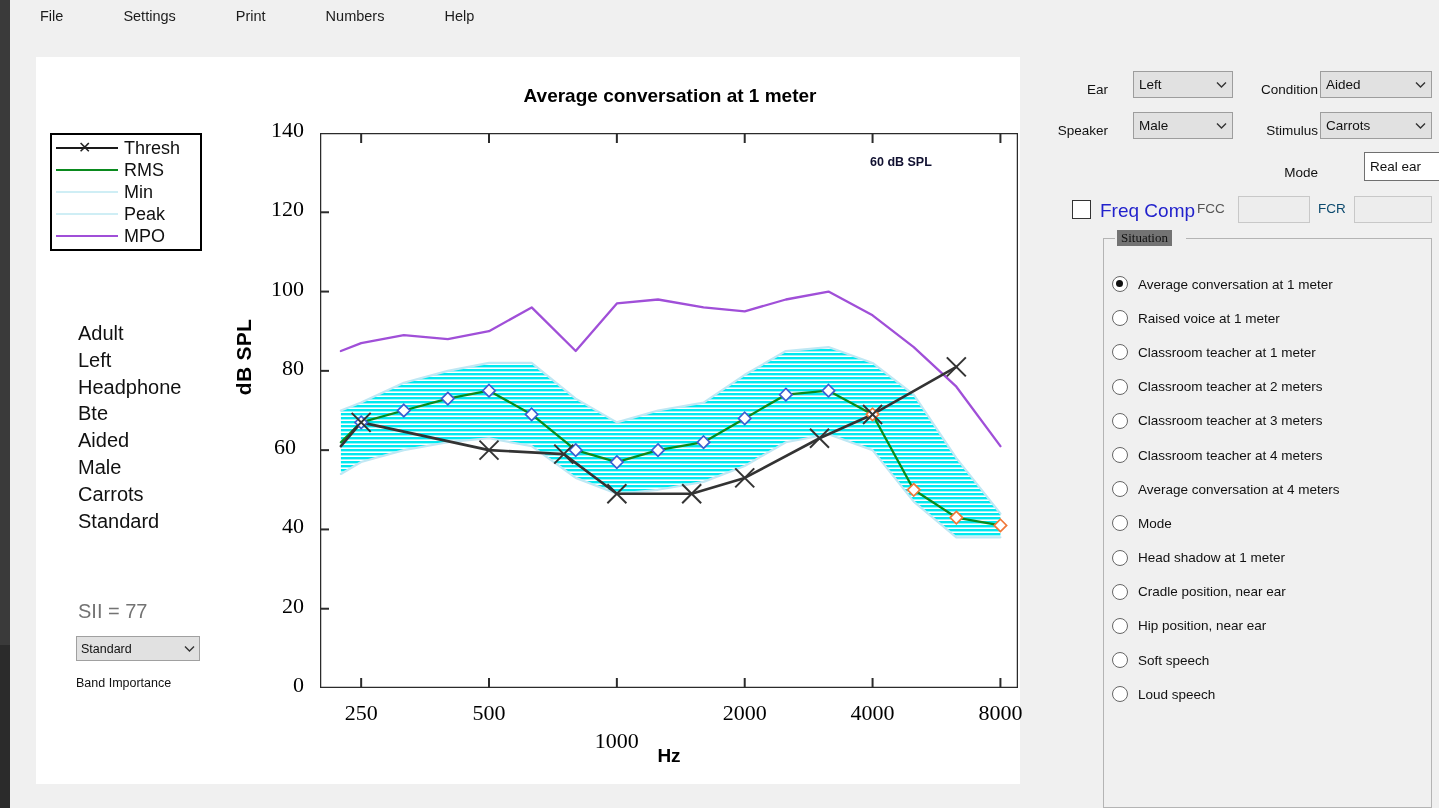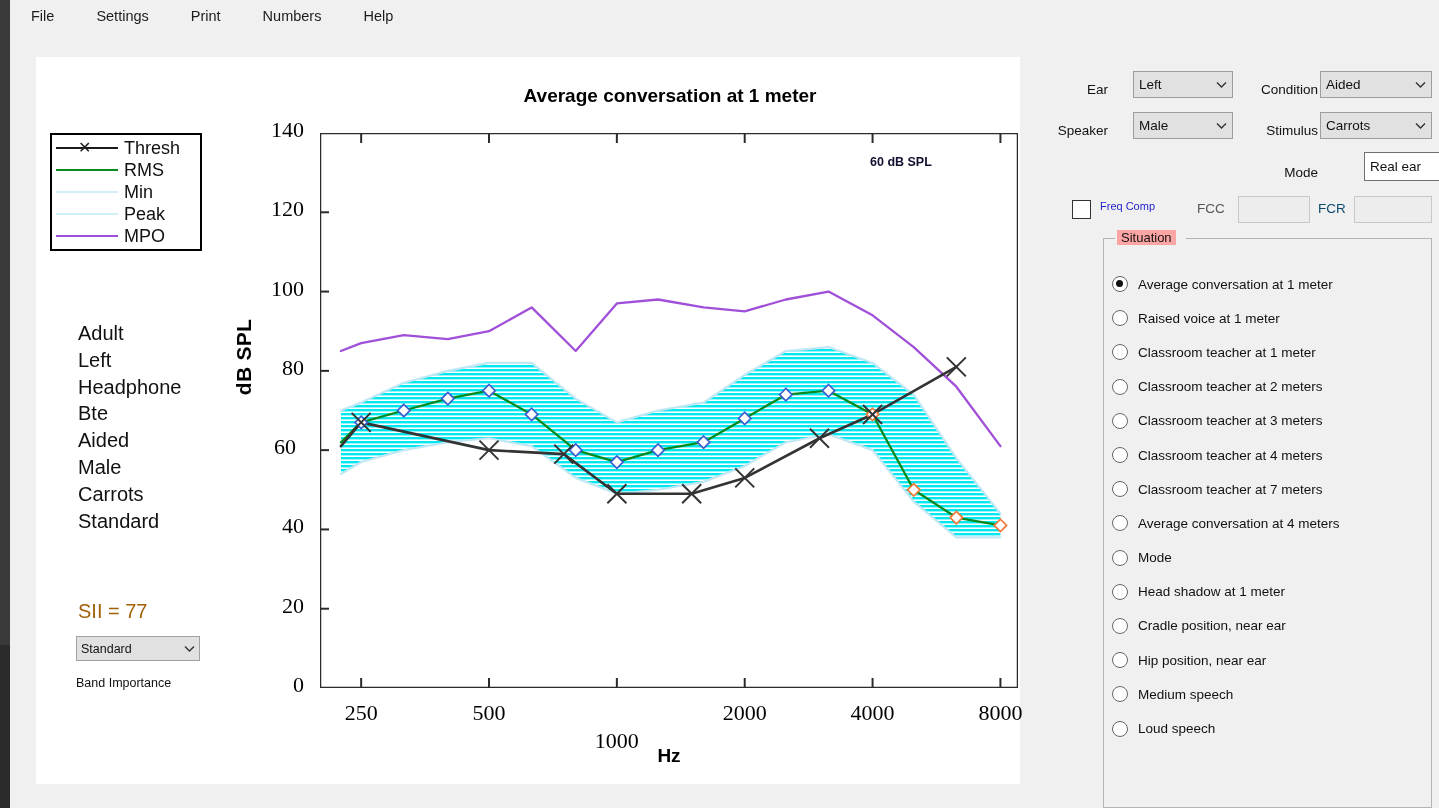--- a/index.html
+++ b/index.html
@@ -9,21 +9,21 @@
     font-family:"Liberation Sans", sans-serif;
     font-size:13px;color:#1a1a1a;
     position:relative;
   }
   
   #left-edge{position:absolute;left:0;top:0;width:10px;height:808px;background:#3a3a3a;}
   #left-edge-lower{position:absolute;left:0;top:645px;width:10px;height:163px;background:#2b2b2b;}
 
   
   #menubar{position:absolute;left:10px;top:0;width:1429px;height:33px;background:#f0f0f0;display:flex;align-items:center;}
-  .menu-item{padding:0 21px;font-size:14.5px;color:#1c1c1c;line-height:33px;cursor:default;white-space:nowrap;}
+  .menu-item{padding:0 30px;font-size:14.5px;color:#1c1c1c;line-height:33px;cursor:default;white-space:nowrap;}
 
   
   #chart-panel{position:absolute;left:36px;top:57px;width:984px;height:727px;background:#fff;}
 
   
   #chart-title{position:absolute;left:320px;top:85px;width:700px;text-align:center;
     font-size:19px;font-weight:bold;color:#000;}
   #chart-annotation{position:absolute;left:870px;top:155px;font-size:12.5px;color:#101030;font-weight:600;}
 
   
@@ -43,48 +43,48 @@
   #legend{position:absolute;left:50px;top:133px;width:152px;height:118px;background:#fff;border:2px solid #000;
     padding:2px 0 0 0;box-sizing:border-box;}
   .legend-row{display:flex;align-items:center;height:22px;padding-left:4px;}
   .legend-swatch{width:62px;height:14px;position:relative;flex:0 0 62px;}
   .legend-line{position:absolute;left:0;top:6px;width:62px;height:2.4px;}
   .legend-x{position:absolute;left:22px;top:-1px;font-size:16px;line-height:16px;color:#222;}
   .legend-label{font-size:18px;color:#111;padding-left:6px;white-space:nowrap;}
 
   
   #info-block{position:absolute;left:78px;top:320px;font-size:20px;line-height:26.8px;color:#111;}
-  #sii{position:absolute;left:78px;top:600px;font-size:20px;color:#a16207;}
+  #sii{position:absolute;left:78px;top:600px;font-size:20px;color:#737373;}
   #bandimp-select{position:absolute;left:76px;top:636px;width:124px;height:25px;
     background:#e1e1e1;border:1px solid #a0a0a0;box-sizing:border-box;
     display:flex;align-items:center;padding:0 4px;font-size:12.5px;color:#111;}
   #bandimp-select .chev{margin-left:auto;}
   #bandimp-label{position:absolute;left:76px;top:676px;font-size:12.5px;color:#111;}
 
   
   .fld-label{position:absolute;font-size:13.5px;color:#111;text-align:right;}
   .combo{position:absolute;height:27px;box-sizing:border-box;border:1px solid #9d9d9d;
     background:#e1e1e1;display:flex;align-items:center;padding:0 5px;font-size:13.5px;color:#111;}
   .combo.white{background:#fff;border:1px solid #707070;}
   .combo .chev{margin-left:auto;font-size:11px;color:#333;}
 
   
   #freqcomp-check{position:absolute;left:1072px;top:200px;width:19px;height:19px;background:#fff;border:1.6px solid #333;box-sizing:border-box;}
-  #freqcomp-label{position:absolute;left:1100px;top:200px;font-size:11px;color:#2222cc;text-align:center;}
+  #freqcomp-label{position:absolute;left:1100px;top:200px;font-size:19px;color:#2222cc;text-align:center;}
   #fcc-label{position:absolute;left:1197px;top:201px;font-size:13.5px;color:#555;}
   #fcc-box{position:absolute;left:1238px;top:196px;width:72px;height:27px;background:#ededed;border:1px solid #c8c8c8;box-sizing:border-box;}
   #fcr-label{position:absolute;left:1318px;top:201px;font-size:13.5px;color:#0c4a6e;}
   #fcr-box{position:absolute;left:1354px;top:196px;width:78px;height:27px;background:#ededed;border:1px solid #c8c8c8;box-sizing:border-box;}
 
   
   #situation-group{position:absolute;left:1103px;top:238px;width:329px;height:570px;
     border:1px solid #b4b4b4;border-top:none;box-sizing:border-box;}
   #situation-top-left{position:absolute;left:1103px;top:238px;width:12px;height:1px;background:#b4b4b4;}
   #situation-top-right{position:absolute;left:1186px;top:238px;width:246px;height:1px;background:#b4b4b4;}
-  #situation-legend{position:absolute;left:1117px;top:230px;font-size:13px;color:#111;background:#fca5a5;padding:0 4px;}
+  #situation-legend{position:absolute;left:1117px;top:230px;font-size:13px;color:#111;background:#737373;padding:0 4px;font-family:Liberation Serif, serif;}
   #radio-list{position:absolute;left:1112px;top:267px;width:320px;}
   .radio-row{display:flex;align-items:center;height:34.2px;}
   .radio-outer{width:16px;height:16px;border-radius:50%;border:1.5px solid #666;background:#fff;
     box-sizing:border-box;flex:0 0 16px;position:relative;}
   .radio-outer.sel::after{content:"";position:absolute;left:3px;top:3px;width:7px;height:7px;border-radius:50%;background:#111;}
   .radio-label{font-size:13.5px;color:#111;padding-left:10px;white-space:nowrap;}
 </style>
 </head>
 <body>
 
@@ -346,45 +346,41 @@
     <div class="radio-row">
       <div class="radio-outer"></div>
       <div class="radio-label">Classroom teacher at 3 meters</div>
     </div>
     <div class="radio-row">
       <div class="radio-outer"></div>
       <div class="radio-label">Classroom teacher at 4 meters</div>
     </div>
     <div class="radio-row">
       <div class="radio-outer"></div>
-      <div class="radio-label">Classroom teacher at 7 meters</div>
-    </div>
-    <div class="radio-row">
-      <div class="radio-outer"></div>
       <div class="radio-label">Average conversation at 4 meters</div>
     </div>
     <div class="radio-row">
       <div class="radio-outer"></div>
       <div class="radio-label">Mode</div>
     </div>
     <div class="radio-row">
       <div class="radio-outer"></div>
       <div class="radio-label">Head shadow at 1 meter</div>
     </div>
     <div class="radio-row">
       <div class="radio-outer"></div>
       <div class="radio-label">Cradle position, near ear</div>
     </div>
     <div class="radio-row">
       <div class="radio-outer"></div>
       <div class="radio-label">Hip position, near ear</div>
     </div>
     <div class="radio-row">
       <div class="radio-outer"></div>
-      <div class="radio-label">Medium speech</div>
+      <div class="radio-label">Soft speech</div>
     </div>
     <div class="radio-row">
       <div class="radio-outer"></div>
       <div class="radio-label">Loud speech</div>
     </div>
   </div>
 
 <div class="ytick" style="left: 234px; top: 672px;">0</div>
 <div class="ytick" style="left: 234px; top: 592.714px;">20</div>
 <div class="ytick" style="left: 234px; top: 513.429px;">40</div>

